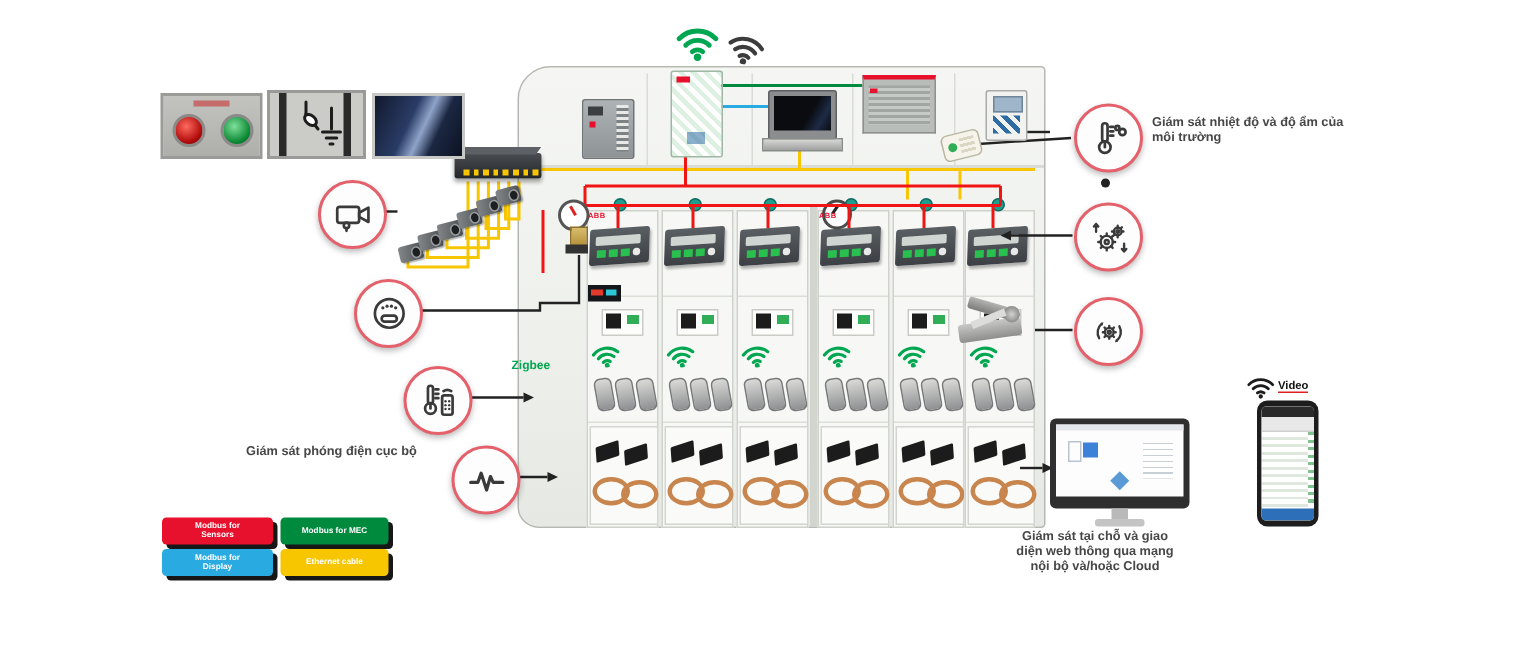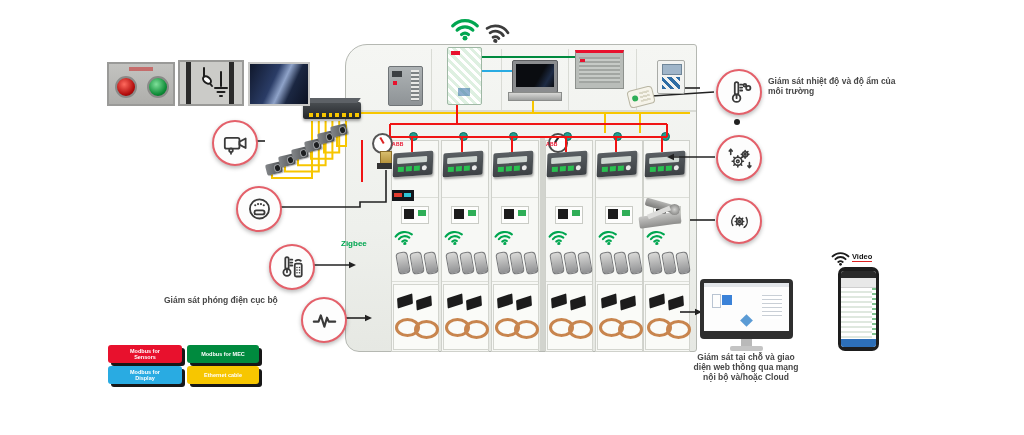--- a/index.html
+++ b/index.html
@@ -502,21 +502,21 @@
     <div class="abs" style="left:4px;top:4px;width:85px;height:48px;background:#fdfdfd;">
       <div class="abs" style="left:0;top:0;width:85px;height:4px;background:#e3e6ea;"></div>
       <div class="abs" style="left:18px;top:12px;width:10px;height:10px;background:#3b82d8;"></div>
       <div class="abs" style="left:8px;top:11px;width:7px;height:12px;border:1px solid #b9c4d2;"></div>
       <div class="abs" style="left:38px;top:33px;width:9px;height:9px;background:#5b9bd5;transform:rotate(45deg);"></div>
       <div class="abs" style="left:58px;top:12px;width:20px;height:24px;background:repeating-linear-gradient(#c9cfd6 0 1px,#fff 1px 4px);"></div>
     </div>
     <div class="abs" style="left:41px;top:60px;width:11px;height:7px;background:#b9b9b9;"></div>
     <div class="abs" style="left:30px;top:67px;width:33px;height:5px;background:#c4c4c4;border-radius:2px;"></div>
   </div>
-  <div class="blabel" style="left:688px;top:352px;width:116px;">Giám sát tại chỗ và giao diện web thông qua mạng nội bộ và/hoặc Cloud</div>
+  <div class="blabel" style="left:672px;top:352px;width:116px;">Giám sát tại chỗ và giao diện web thông qua mạng nội bộ và/hoặc Cloud</div>
 
   <svg class="abs" style="left:831px;top:250px;z-index:3;" width="19" height="16" viewBox="0 0 24 20">
     <g stroke="#1c1c1c" stroke-width="2.4" fill="none" stroke-linecap="round">
       <path d="M2 8a14 14 0 0 1 20 0"></path>
         <path d="M5.6 11.5a9 9 0 0 1 12.8 0"></path>
         <path d="M9.2 15a4.6 4.6 0 0 1 5.6 0"></path>
     </g>
       <circle cx="12" cy="18" r="1.8" fill="#1c1c1c"></circle>
   </svg>
   <div class="wifi-word" style="left:852px;top:253px;z-index:3;">Video</div>

